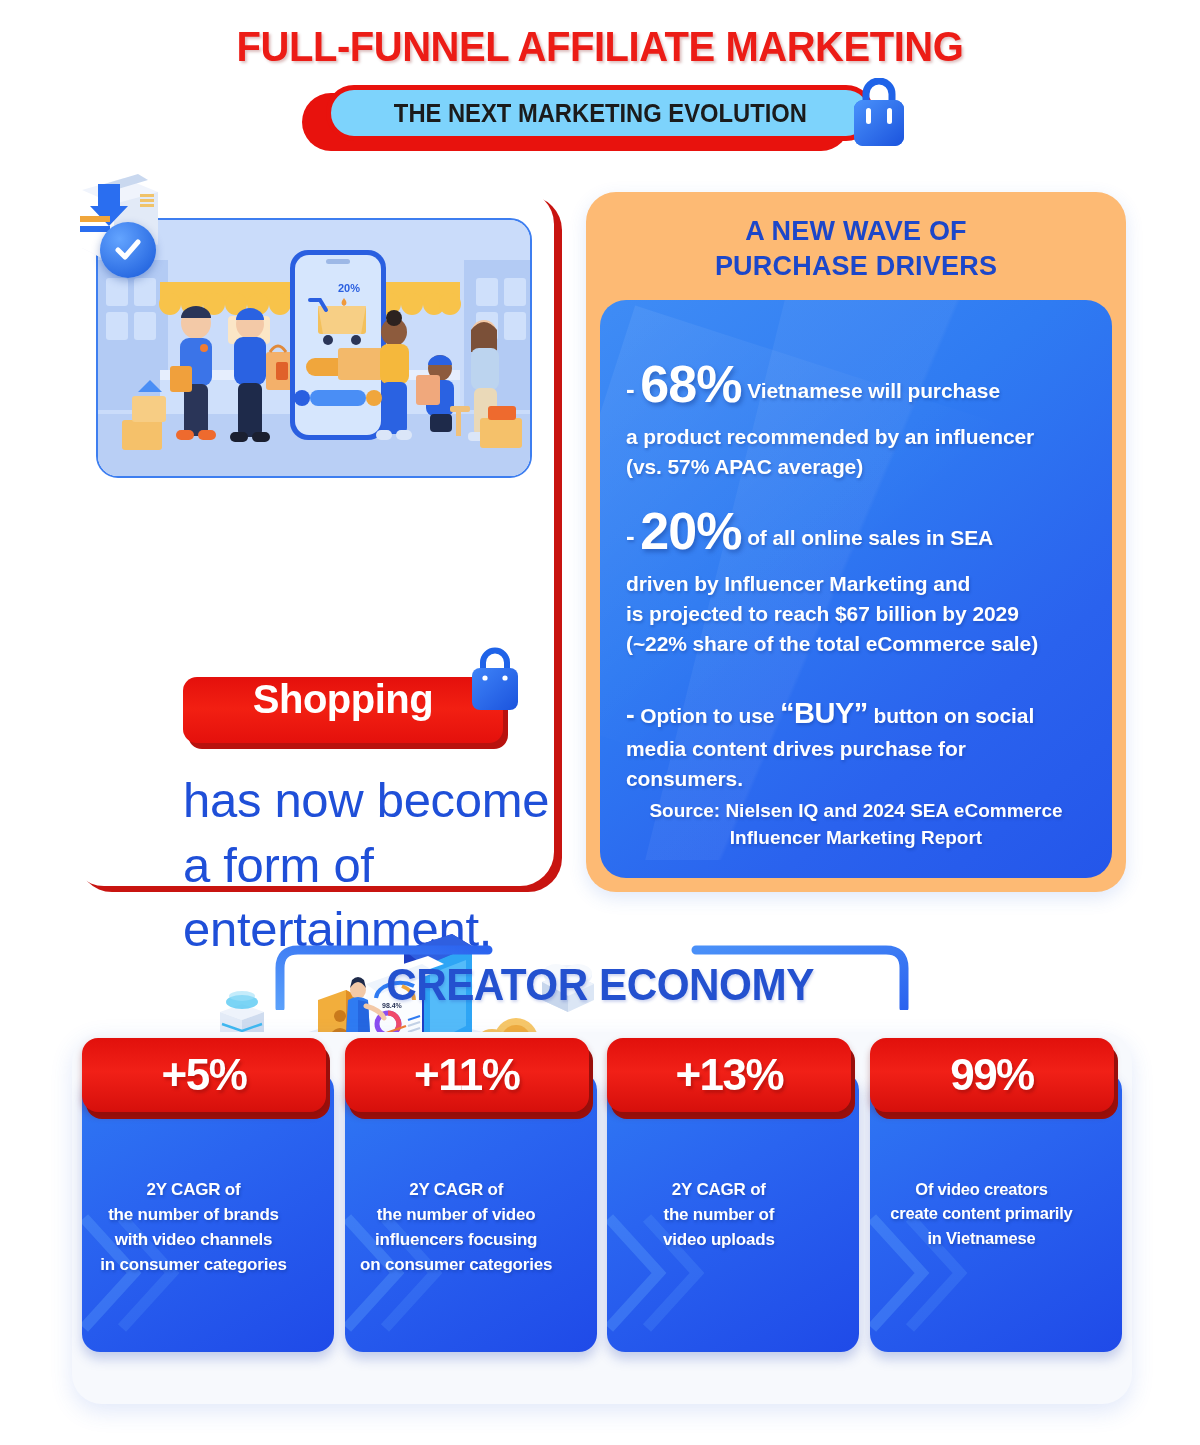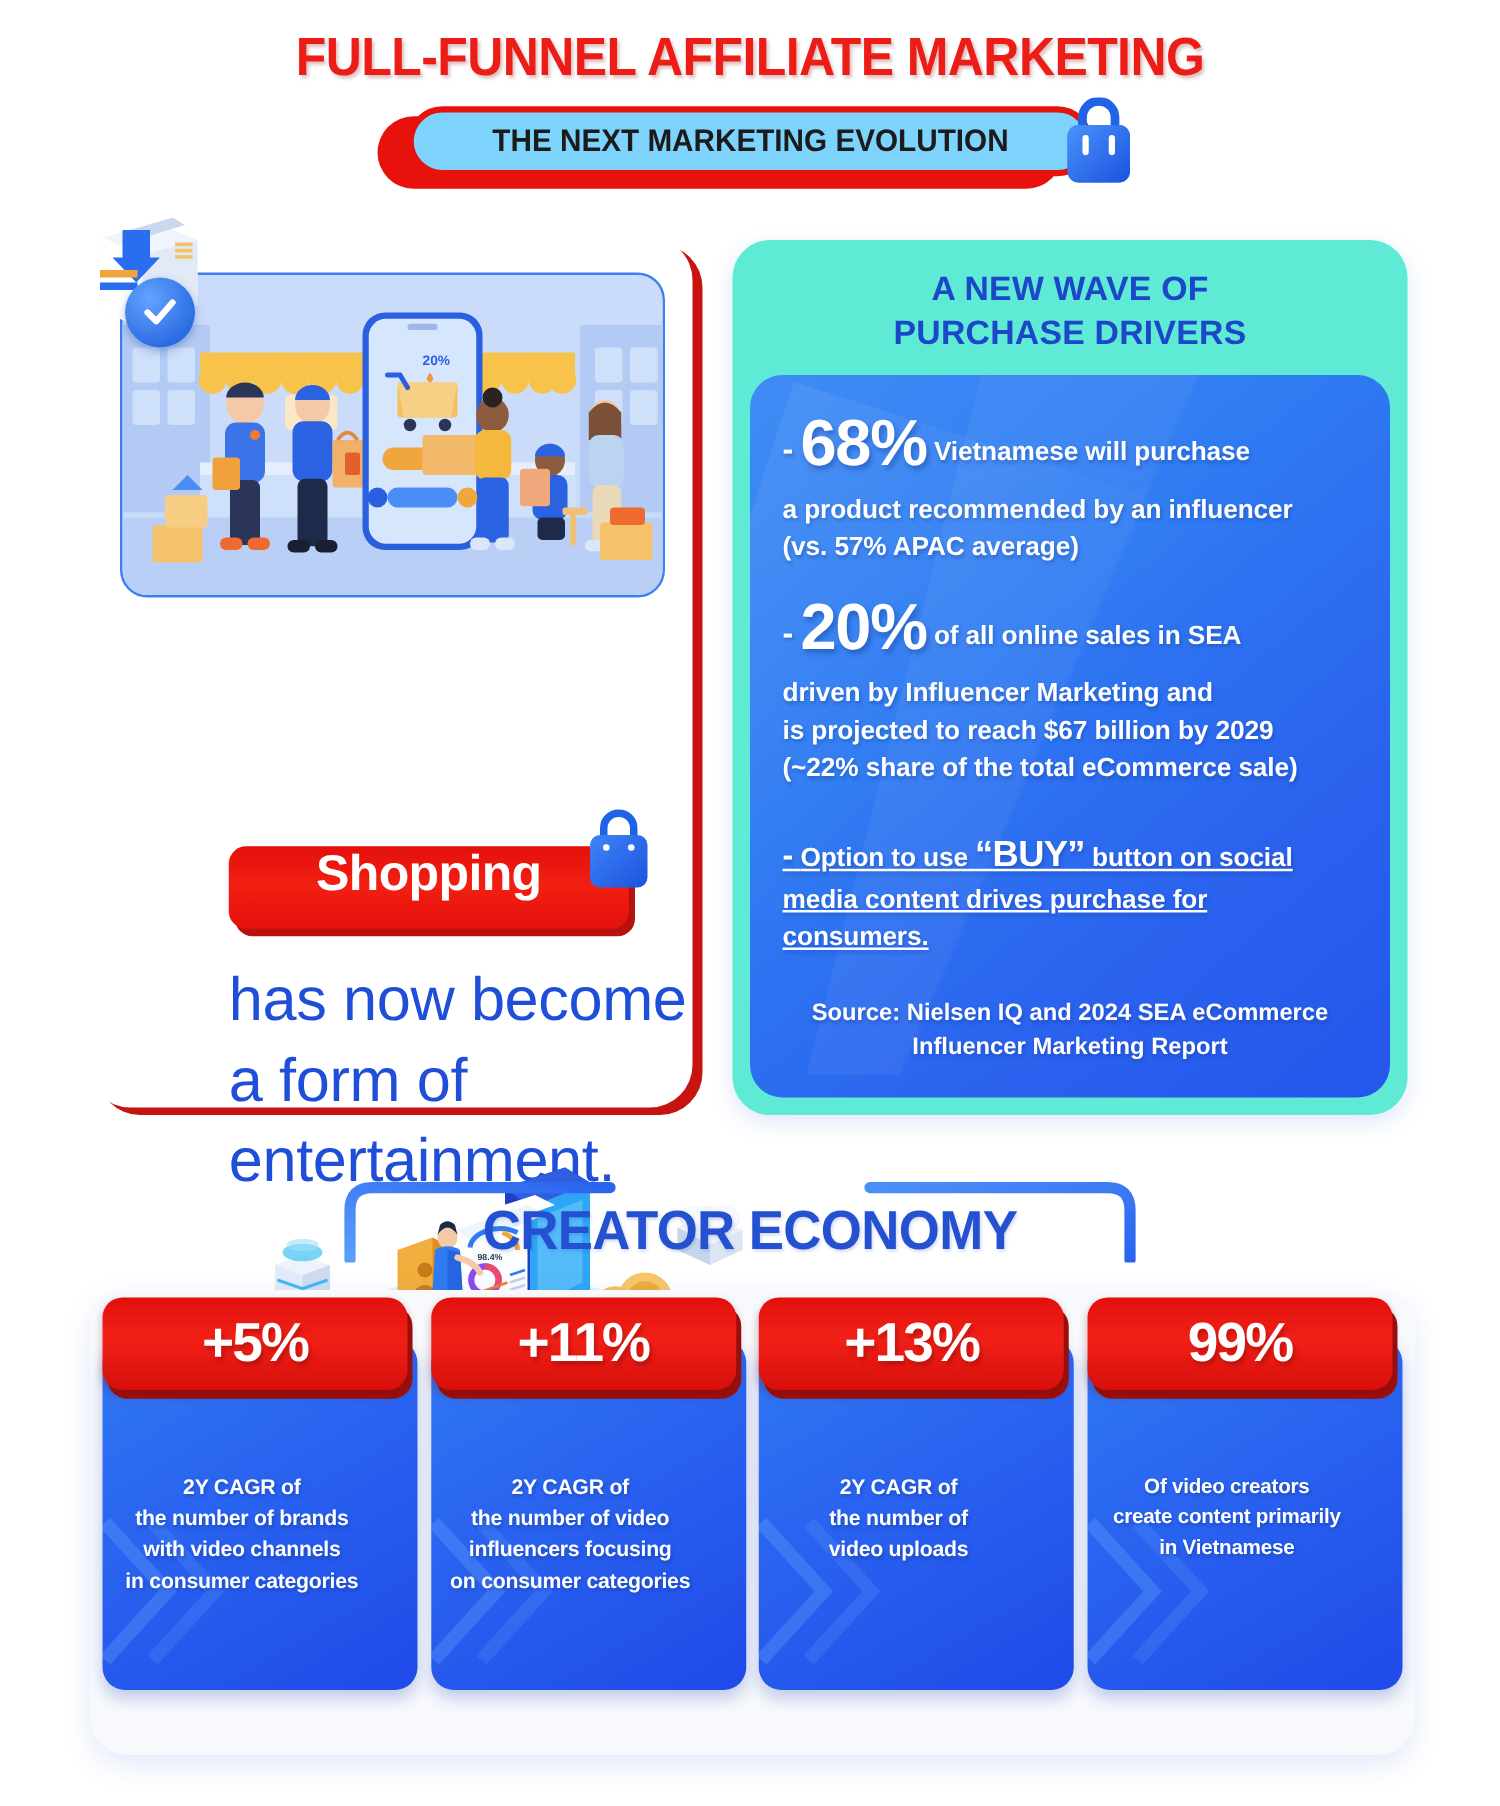--- a/index.html
+++ b/index.html
@@ -102,21 +102,21 @@
 
   .illus-bottom {
     position: absolute; top: 722px; left: 120px;
     width: 430px; height: 165px;
   }
 
   
   .right-card {
     position: absolute; top: 192px; left: 586px;
     width: 540px; height: 700px;
-    background: #5eead4; border-radius: 30px;
+    background: #fdba74; border-radius: 30px;
     box-shadow: 0 6px 18px rgba(60,110,220,.16);
     overflow: hidden;
   }
   .right-head {
     position: absolute; top: 22px; left: 0; width: 540px;
     text-align: center; color: #1c47c9;
     font-size: 27px; font-weight: 800; line-height: 1.28;
     letter-spacing: 0.2px;
   }
   .blue-inner {
@@ -132,23 +132,23 @@
     background: linear-gradient(120deg, rgba(255,255,255,.07), rgba(255,255,255,0) 60%);
     transform: rotate(18deg);
   }
   .blue-inner:after {
     content:""; position:absolute; top:-40px; left:120px;
     width:340px; height:600px;
     background: linear-gradient(100deg, rgba(255,255,255,.05) 0 40%, rgba(255,255,255,0) 41%);
     transform: skewX(-14deg);
   }
   .stat { position: relative; color: #fff; z-index: 3; padding: 0 26px; }
-  .stat-1 { margin-top: 19px; }
+  .stat-1 { margin-top: 48px; }
   .stat-2 { margin-top: 14px; }
-  .stat-3 { margin-top: 34px; text-decoration: underline; }
+  .stat-3 { margin-top: 34px; }
   .stat .line {
     font-size: 21px; font-weight: 700; line-height: 1.42;
     text-shadow: 1px 2px 3px rgba(10,40,120,.3);
     letter-spacing: -0.1px;
   }
   .big {
     font-size: 52px; font-weight: 800; letter-spacing: -1px;
     text-shadow: 2px 3px 4px rgba(10,40,120,.35);
     vertical-align: -4px;
   }

